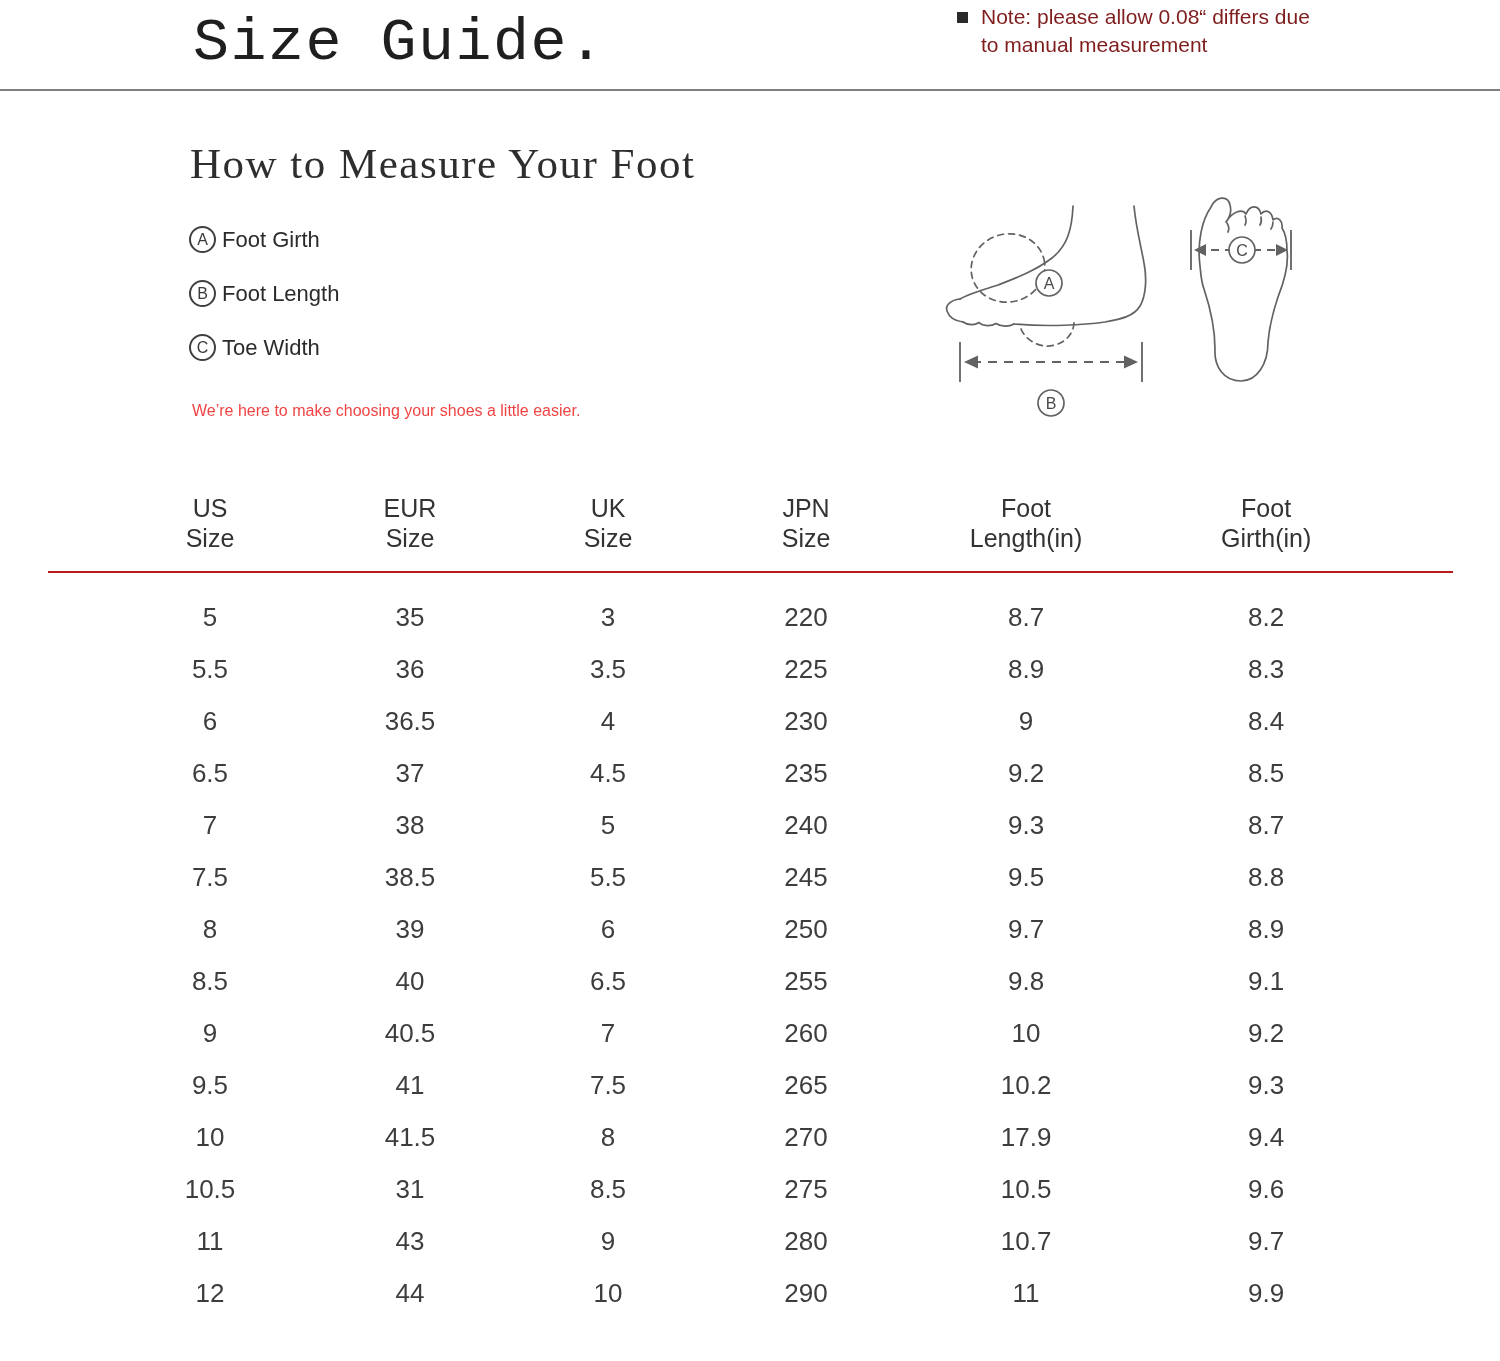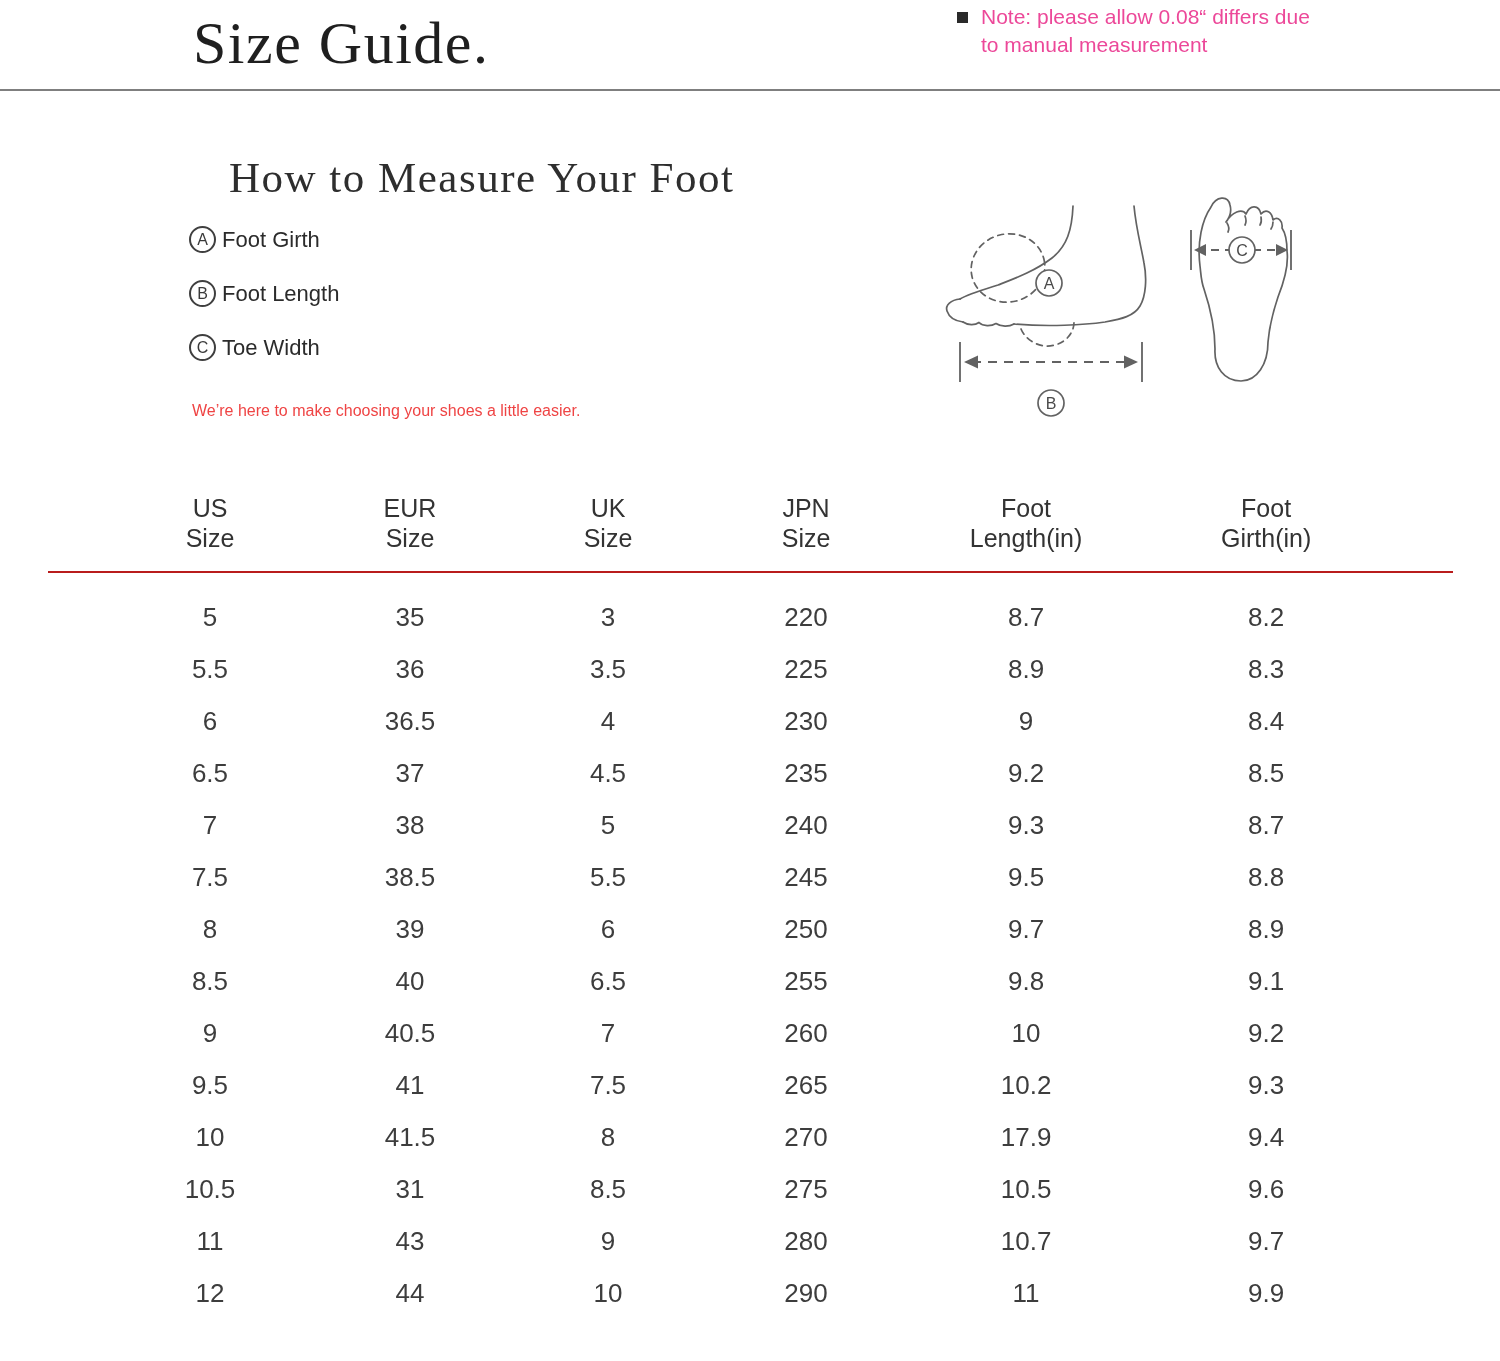--- a/index.html
+++ b/index.html
@@ -3,33 +3,33 @@
 <meta charset="utf-8">
 <style>
   html,body { margin:0; padding:0; background:#ffffff; }
   #page {
     position:relative; width:1500px; height:1361px; background:#ffffff;
     font-family:"Liberation Sans", sans-serif; color:#2b2b2b; overflow:hidden;
   }
   
   .page-title {
     position:absolute; left:193px; top:0px;
-    font-family:Liberation Serif, serif; font-weight:400;
+    font-family:Liberation Mono, monospace; font-weight:400;
     font-size:60px; line-height:86px; letter-spacing:1.5px; color:#1f1f1f;
   }
   .note { position:absolute; left:957px; top:3px; display:flex; }
   .note-bullet { width:11px; height:11px; background:#2a2a2a; margin-top:9px; flex:0 0 auto; }
-  .note-text { margin-left:13px; width:332px; font-size:21px; line-height:28px; color:#ec4899; }
+  .note-text { margin-left:13px; width:332px; font-size:21px; line-height:28px; color:#7f1d1d; }
   .top-divider { position:absolute; left:0; top:89px; width:1500px; height:2px; background:#7f7f7f; }
 
   
   .how-heading {
-    position:absolute; left:190px; top:153px;
+    position:absolute; left:190px; top:139px;
     font-family:"Liberation Serif", serif; font-weight:400;
-    font-size:43px; line-height:50px; letter-spacing:1.5px; color:#2e2e2e;margin-left:39px;
+    font-size:43px; line-height:50px; letter-spacing:1.5px; color:#2e2e2e;
   }
   .measure-list { position:absolute; left:189px; top:226px; }
   .measure-item { display:flex; align-items:center; height:27px; margin-bottom:27px; }
   .letter-badge {
     width:27px; height:27px; border:2px solid #3f3f3f; border-radius:50%;
     box-sizing:border-box; display:flex; align-items:center; justify-content:center;
     font-size:16px; color:#3a3a3a; flex:0 0 auto;
   }
   .measure-item .item-label { margin-left:6px; font-size:22px; color:#2b2b2b; }
   .intro-text { position:absolute; left:192px; top:402px; font-size:16px; color:#ef4444; }

